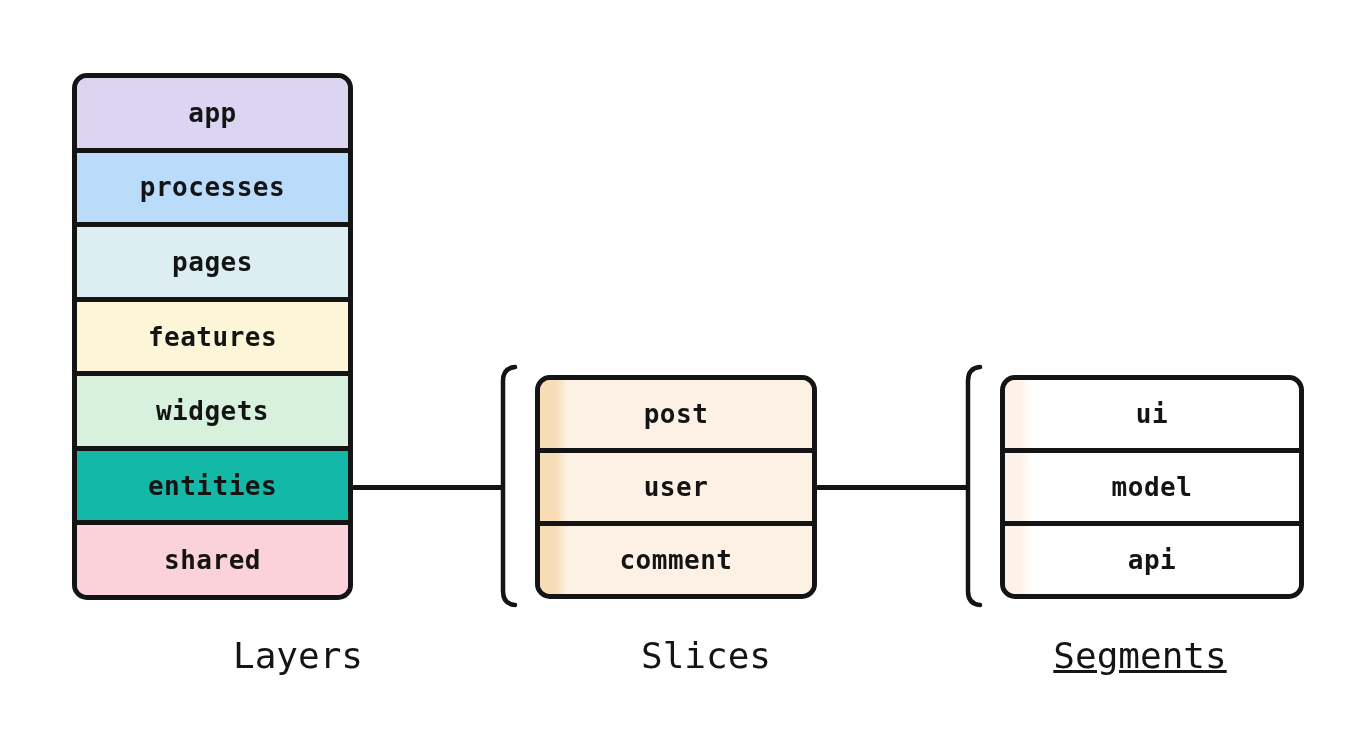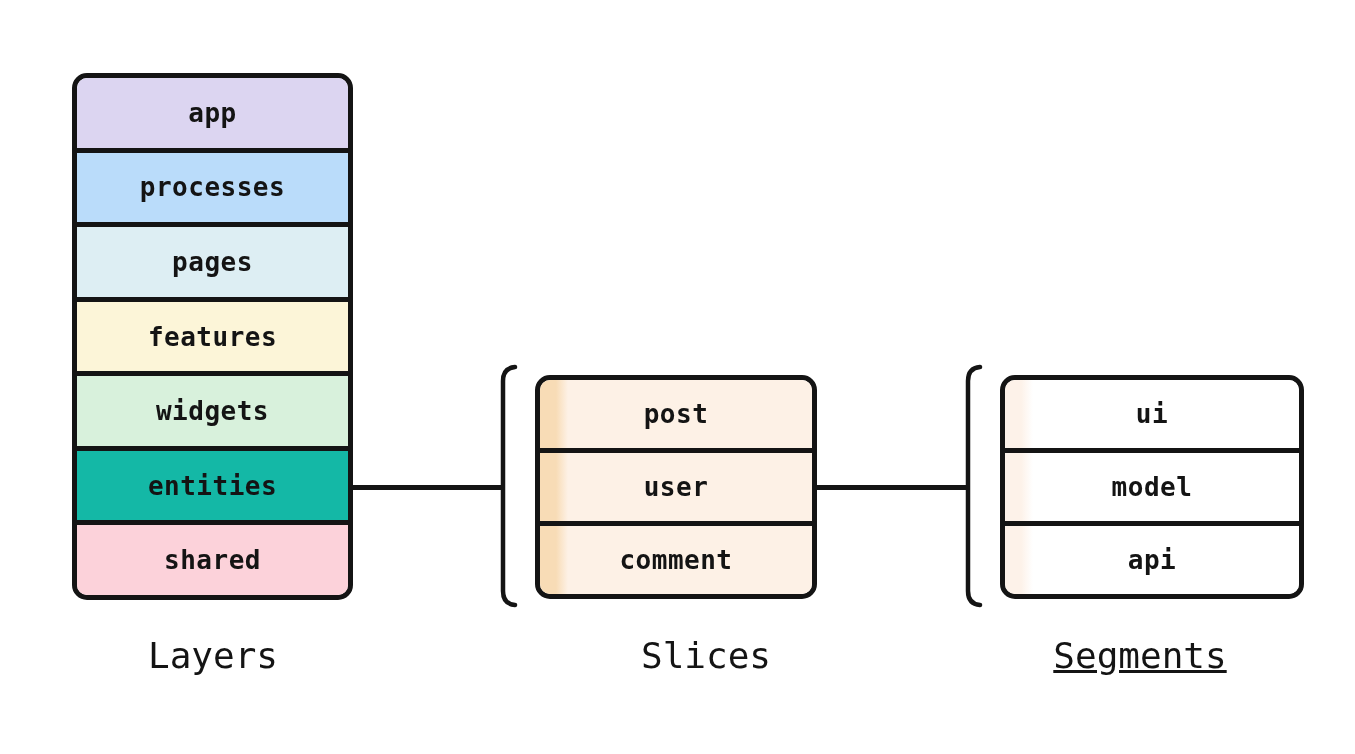--- a/index.html
+++ b/index.html
@@ -82,21 +82,21 @@
   .caption {
     position: absolute;
     top: 634px;
     width: 300px;
     height: 44px;
     line-height: 44px;
     text-align: center;
     font-size: 36px;
     font-weight: normal;
   }
-  #layers-caption   { left: 63px; }
+  #layers-caption   { left: 63px; text-align: right; }
   #slices-caption   { left: 556px; }
   #segments-caption { left: 990px; text-decoration: underline; }
 </style>
 </head>
 <body>
 
 <div class="canvas">
 
   <div class="box" id="layers-box">
     <div class="row" style="background-color: rgb(220, 213, 241);">

